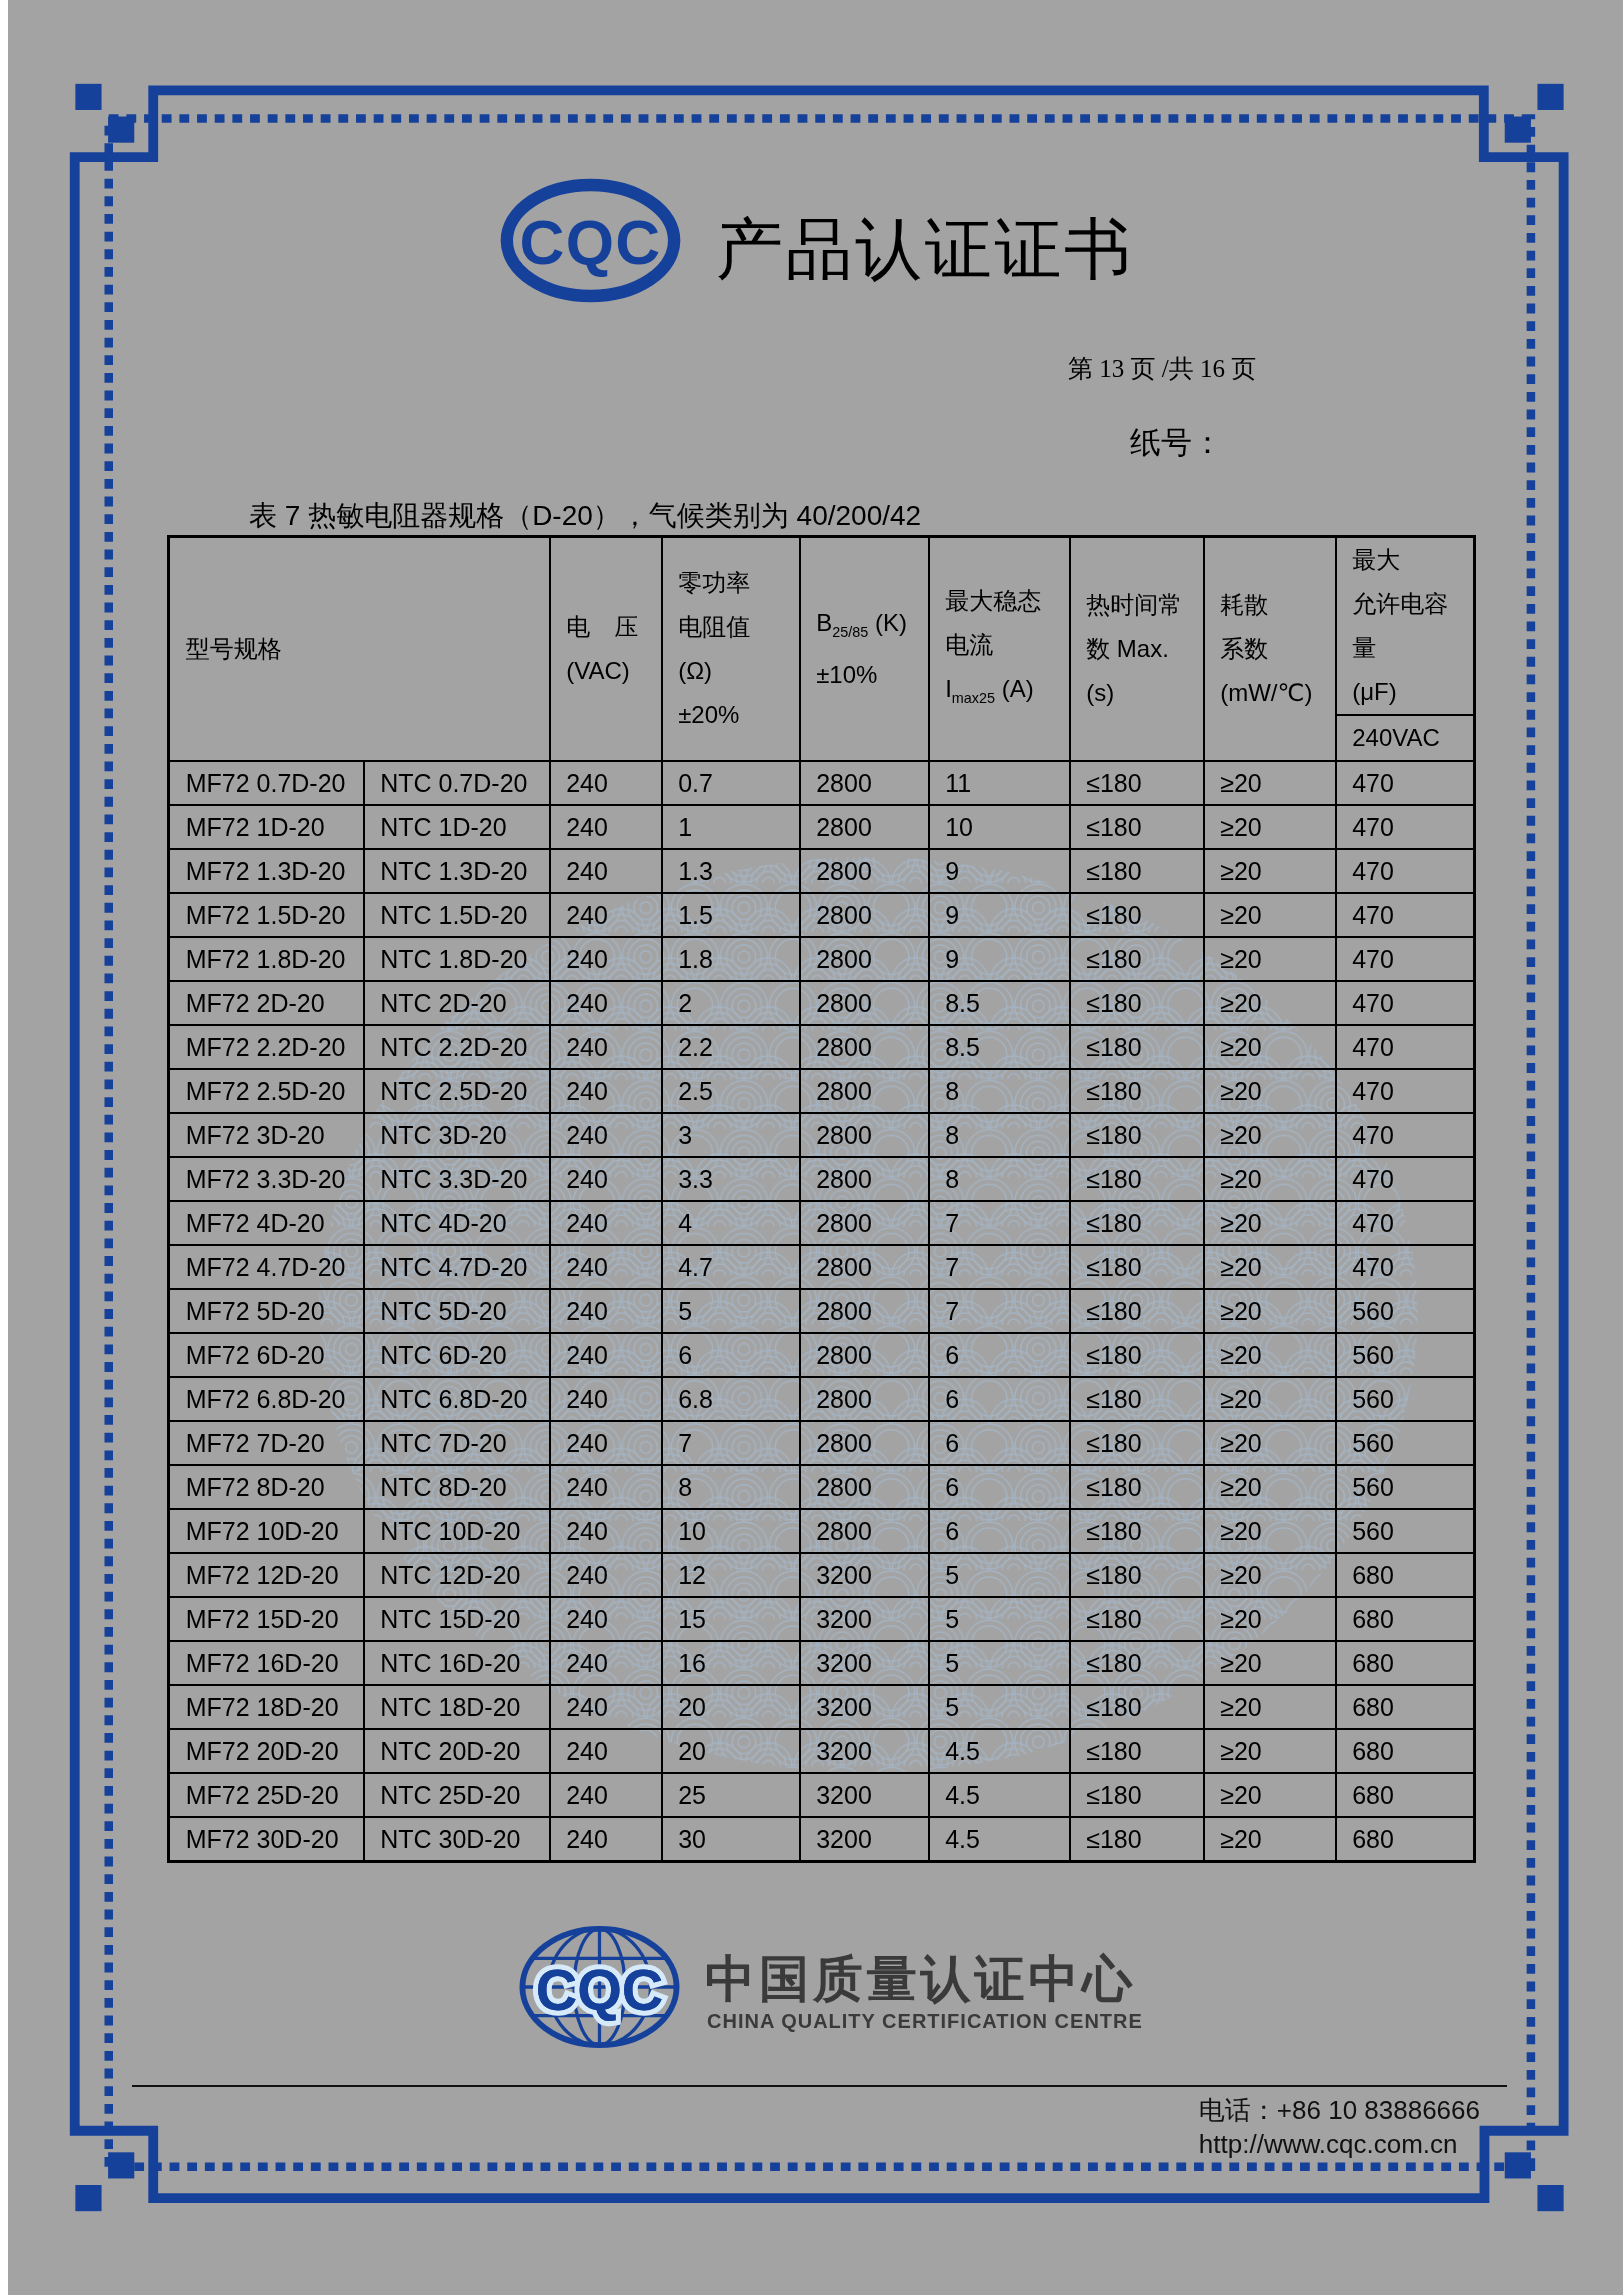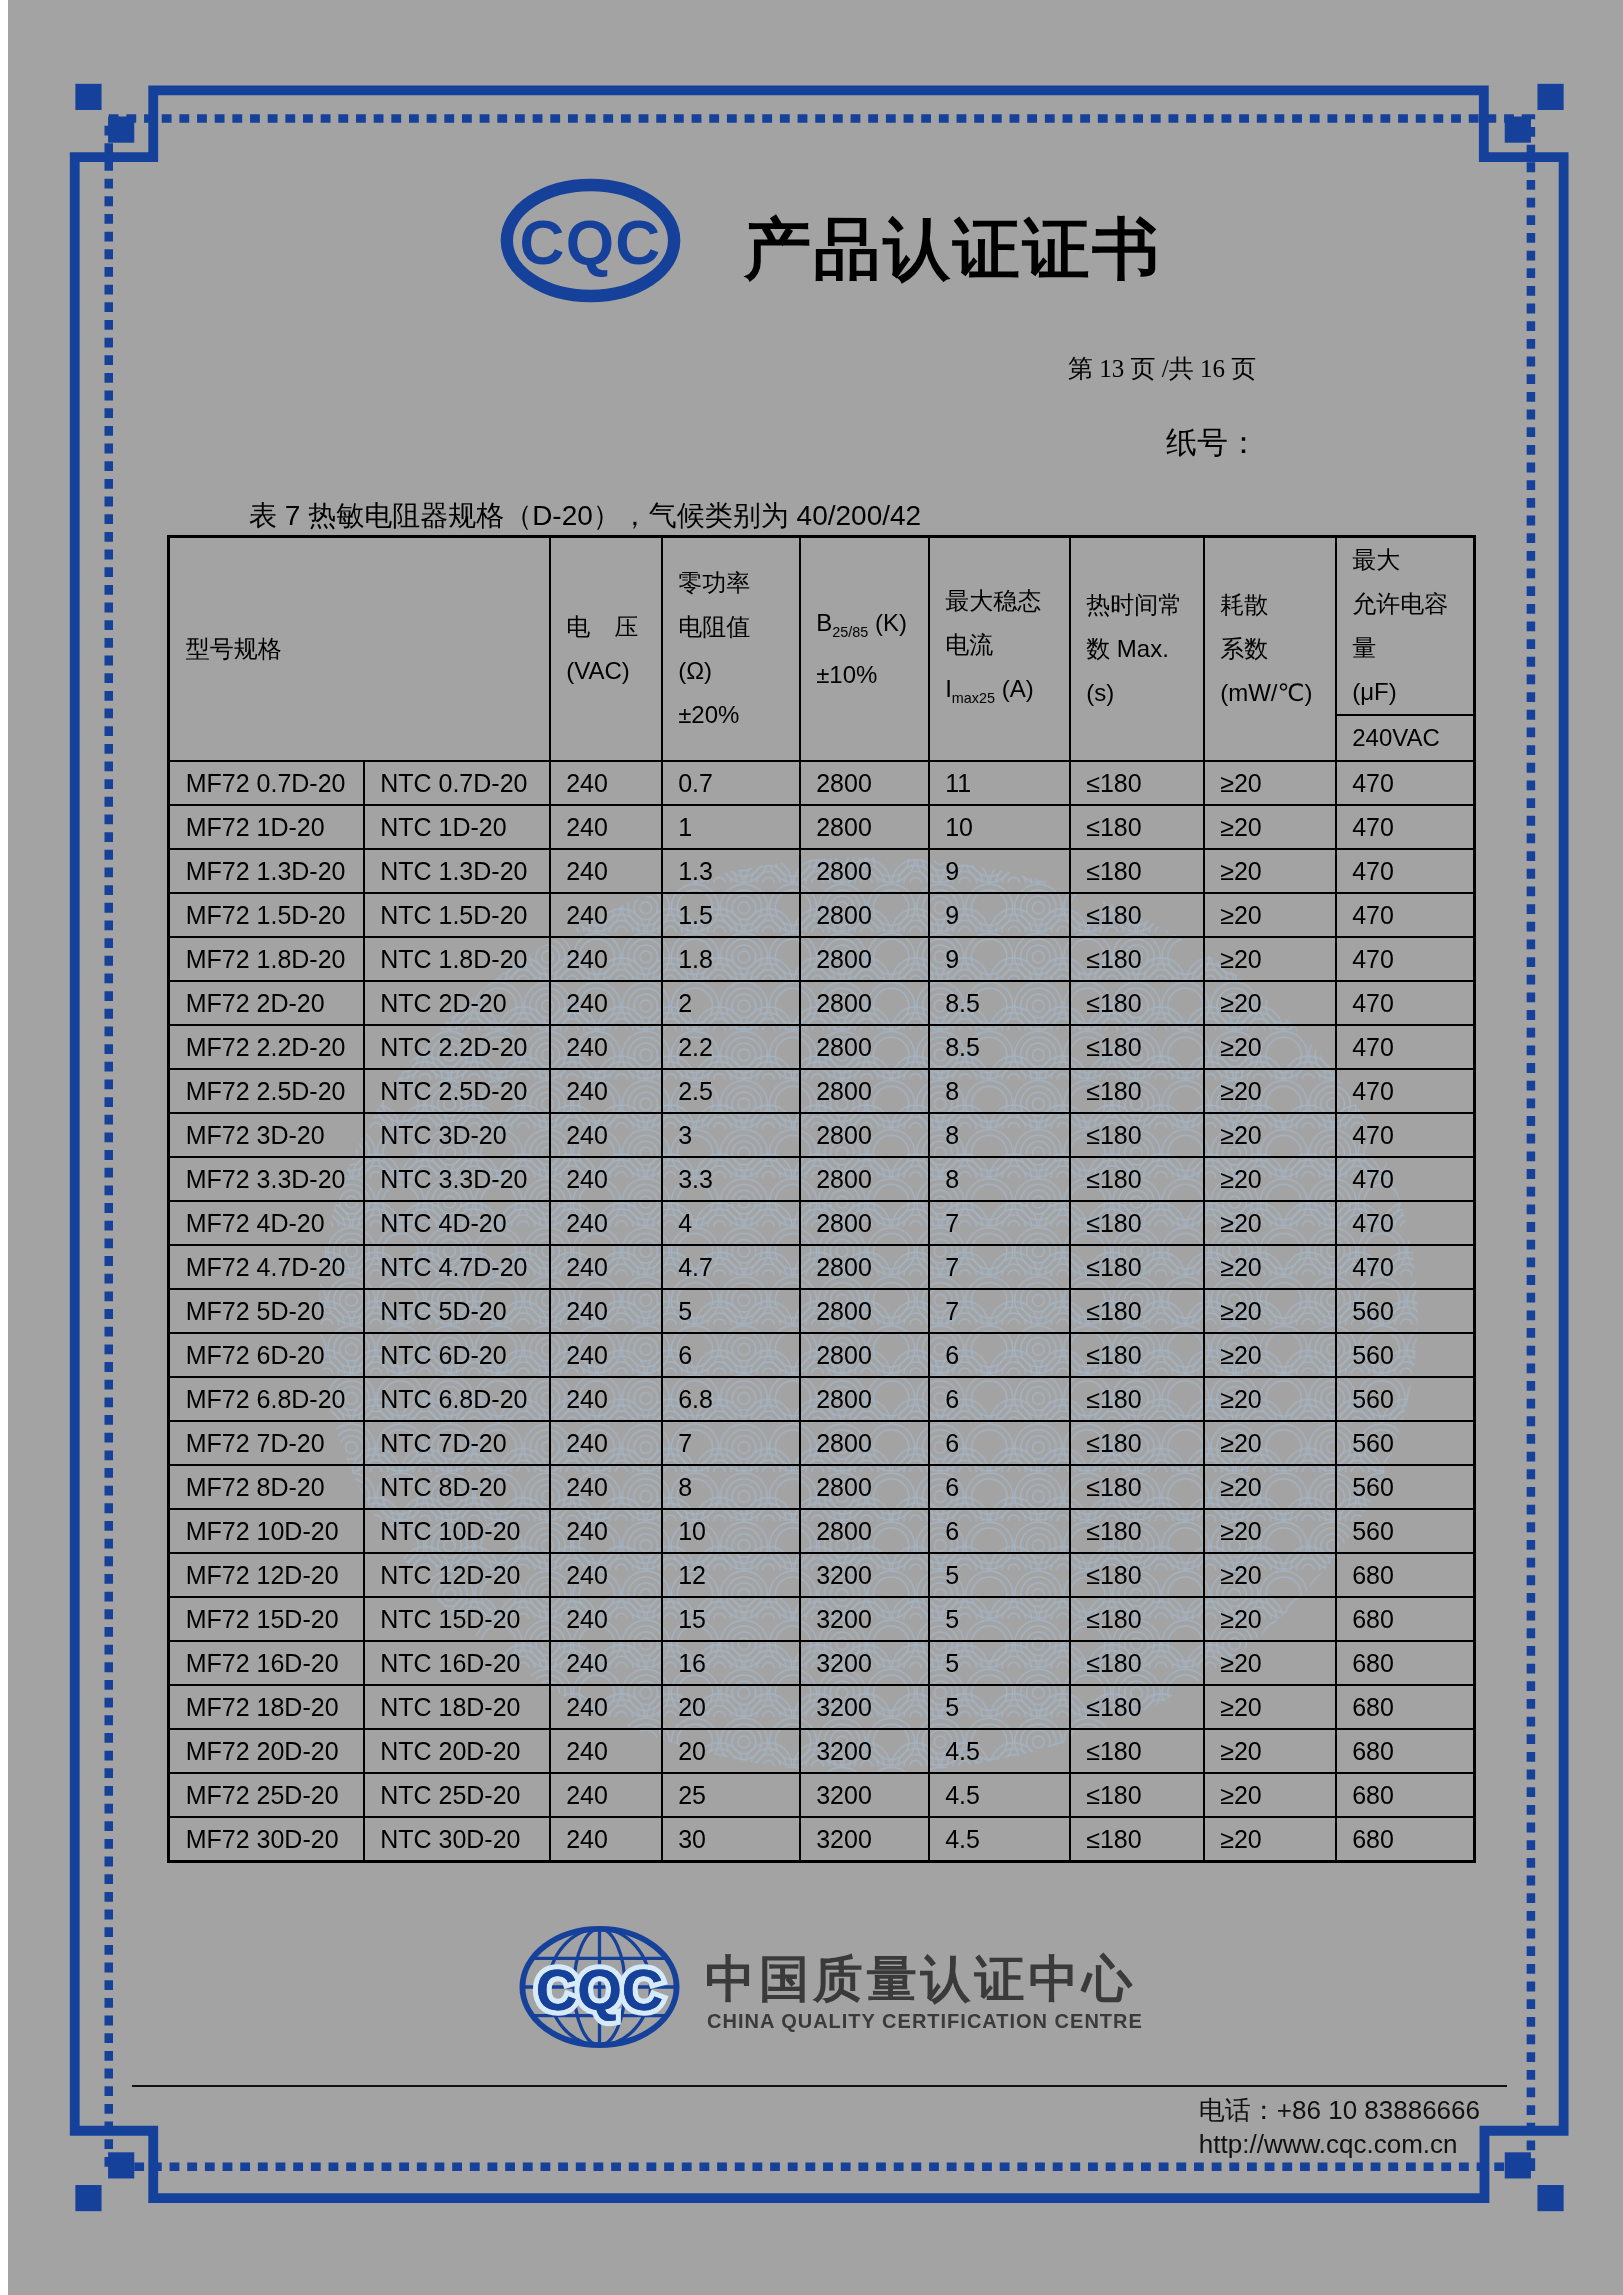--- a/index.html
+++ b/index.html
@@ -8,28 +8,28 @@
   .abs{position:absolute;}
   svg{display:block;}
 
   
   #frame{position:absolute;left:0;top:0;pointer-events:none;}
 
   
   #watermark{position:absolute;left:0;top:0;pointer-events:none;opacity:.5;}
 
   
-  .doc-title{position:absolute;left:736px;top:204px;font-size:67px;font-weight:bold;
+  .doc-title{position:absolute;left:708px;top:204px;font-size:67px;font-weight:normal;
              letter-spacing:2.6px;color:#000;white-space:nowrap;}
   .cert-line{position:absolute;left:249px;top:352px;font-family:"Liberation Serif","DejaVu Serif",serif;
              font-size:31px;color:#000;white-space:nowrap;}
   .page-info{position:absolute;left:1060px;top:352px;font-family:"Liberation Serif","DejaVu Serif",serif;
              font-size:25px;color:#000;white-space:nowrap;}
   .usage-note{position:absolute;left:242px;top:422px;font-size:31px;color:#000;white-space:nowrap;}
-  .paper-no{position:absolute;left:1158px;top:422px;font-size:31px;color:#000;white-space:nowrap;}
+  .paper-no{position:absolute;left:1122px;top:422px;font-size:31px;color:#000;white-space:nowrap;}
   .tbl-caption{position:absolute;left:241px;top:497px;font-size:28px;color:#000;white-space:nowrap;}
 
   
   .tbl-wrap{position:absolute;left:159px;top:535px;width:1307px;}
   table{border-collapse:collapse;table-layout:fixed;width:100%;background:transparent;}
   table{border:3.3px solid #000;}
   th,td{border:2px solid #000;text-align:left;padding:0 0 0 15.7px;color:#000;overflow:hidden;}
   th{font-size:24px;font-weight:normal;vertical-align:middle;}
   th .hline{line-height:44px;}
   td{font-size:25px;height:42px;vertical-align:middle;white-space:nowrap;}

